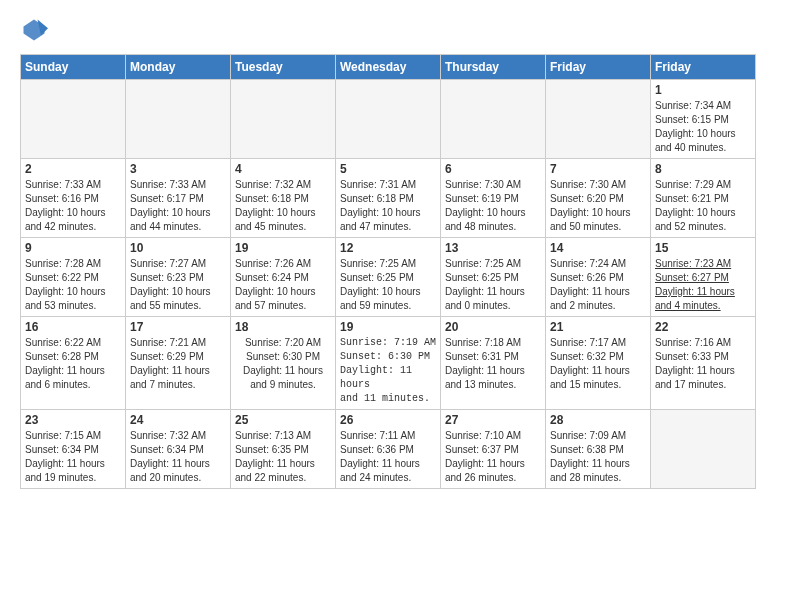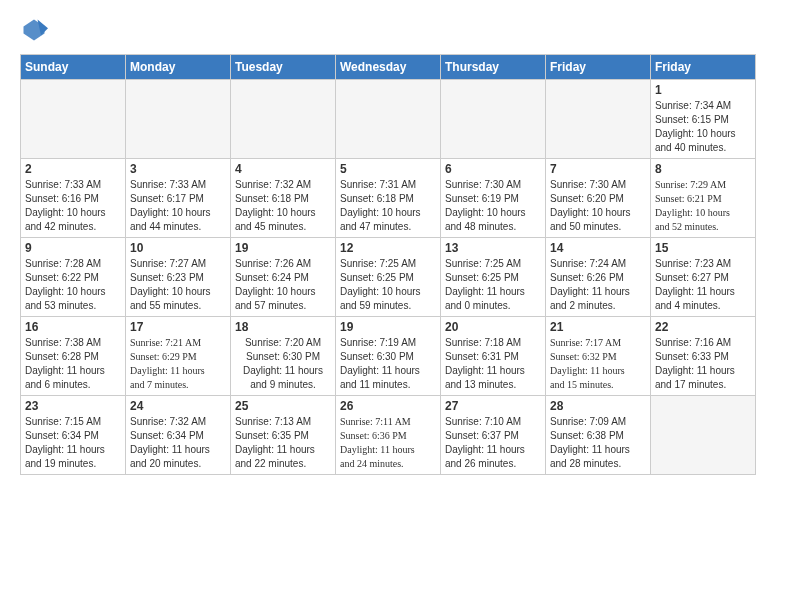--- a/index.html
+++ b/index.html
@@ -175,21 +175,21 @@
           </td>
           <td>
             <span class="day-num">7</span>
             <div class="day-info" style="white-space: pre-line;">Sunrise: 7:30 AM
 Sunset: 6:20 PM
 Daylight: 10 hours
 and 50 minutes.</div>
           </td>
           <td>
             <span class="day-num">8</span>
-            <div class="day-info" style="white-space: pre-line; font-family: Liberation Serif, serif;">Sunrise: 7:29 AM
+            <div class="day-info" style="white-space: pre-line;">Sunrise: 7:29 AM
 Sunset: 6:21 PM
 Daylight: 10 hours
 and 52 minutes.</div>
           </td>
         </tr>
         <tr>
           <td>
             <span class="day-num">9</span>
             <div class="day-info" style="white-space: pre-line;">Sunrise: 7:28 AM
 Sunset: 6:22 PM
@@ -226,65 +226,65 @@
           </td>
           <td>
             <span class="day-num">14</span>
             <div class="day-info" style="white-space: pre-line;">Sunrise: 7:24 AM
 Sunset: 6:26 PM
 Daylight: 11 hours
 and 2 minutes.</div>
           </td>
           <td>
             <span class="day-num">15</span>
-            <div class="day-info" style="white-space: pre-line;">Sunrise: 7:23 AM
+            <div class="day-info" style="white-space: pre-line; text-decoration: underline;">Sunrise: 7:23 AM
 Sunset: 6:27 PM
 Daylight: 11 hours
 and 4 minutes.</div>
           </td>
         </tr>
         <tr>
           <td>
             <span class="day-num">16</span>
-            <div class="day-info" style="white-space: pre-line;">Sunrise: 7:38 AM
+            <div class="day-info" style="white-space: pre-line;">Sunrise: 6:22 AM
 Sunset: 6:28 PM
 Daylight: 11 hours
 and 6 minutes.</div>
           </td>
           <td>
             <span class="day-num">17</span>
-            <div class="day-info" style="white-space: pre-line; font-family: Liberation Serif, serif;">Sunrise: 7:21 AM
+            <div class="day-info" style="white-space: pre-line;">Sunrise: 7:21 AM
 Sunset: 6:29 PM
 Daylight: 11 hours
 and 7 minutes.</div>
           </td>
           <td>
             <span class="day-num">18</span>
             <div class="day-info" style="white-space: pre-line; text-align: center;">Sunrise: 7:20 AM
 Sunset: 6:30 PM
 Daylight: 11 hours
 and 9 minutes.</div>
           </td>
           <td>
             <span class="day-num">19</span>
-            <div class="day-info" style="white-space: pre-line;">Sunrise: 7:19 AM
+            <div class="day-info" style="white-space: pre-line; font-family: Liberation Mono, monospace;">Sunrise: 7:19 AM
 Sunset: 6:30 PM
 Daylight: 11 hours
 and 11 minutes.</div>
           </td>
           <td>
             <span class="day-num">20</span>
             <div class="day-info" style="white-space: pre-line;">Sunrise: 7:18 AM
 Sunset: 6:31 PM
 Daylight: 11 hours
 and 13 minutes.</div>
           </td>
           <td>
             <span class="day-num">21</span>
-            <div class="day-info" style="white-space: pre-line; font-family: Liberation Serif, serif;">Sunrise: 7:17 AM
+            <div class="day-info" style="white-space: pre-line;">Sunrise: 7:17 AM
 Sunset: 6:32 PM
 Daylight: 11 hours
 and 15 minutes.</div>
           </td>
           <td>
             <span class="day-num">22</span>
             <div class="day-info" style="white-space: pre-line;">Sunrise: 7:16 AM
 Sunset: 6:33 PM
 Daylight: 11 hours
 and 17 minutes.</div>
@@ -307,21 +307,21 @@
           </td>
           <td>
             <span class="day-num">25</span>
             <div class="day-info" style="white-space: pre-line;">Sunrise: 7:13 AM
 Sunset: 6:35 PM
 Daylight: 11 hours
 and 22 minutes.</div>
           </td>
           <td>
             <span class="day-num">26</span>
-            <div class="day-info" style="white-space: pre-line; font-family: Liberation Serif, serif;">Sunrise: 7:11 AM
+            <div class="day-info" style="white-space: pre-line;">Sunrise: 7:11 AM
 Sunset: 6:36 PM
 Daylight: 11 hours
 and 24 minutes.</div>
           </td>
           <td>
             <span class="day-num">27</span>
             <div class="day-info" style="white-space: pre-line;">Sunrise: 7:10 AM
 Sunset: 6:37 PM
 Daylight: 11 hours
 and 26 minutes.</div>

